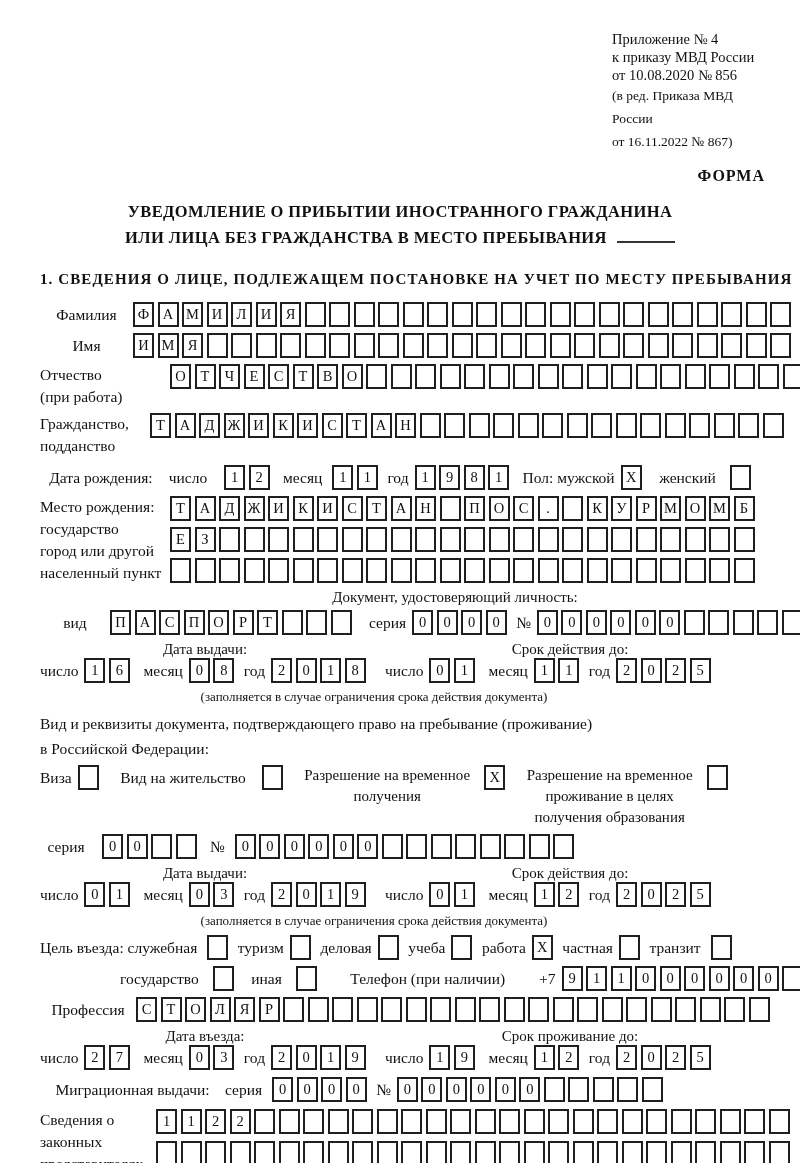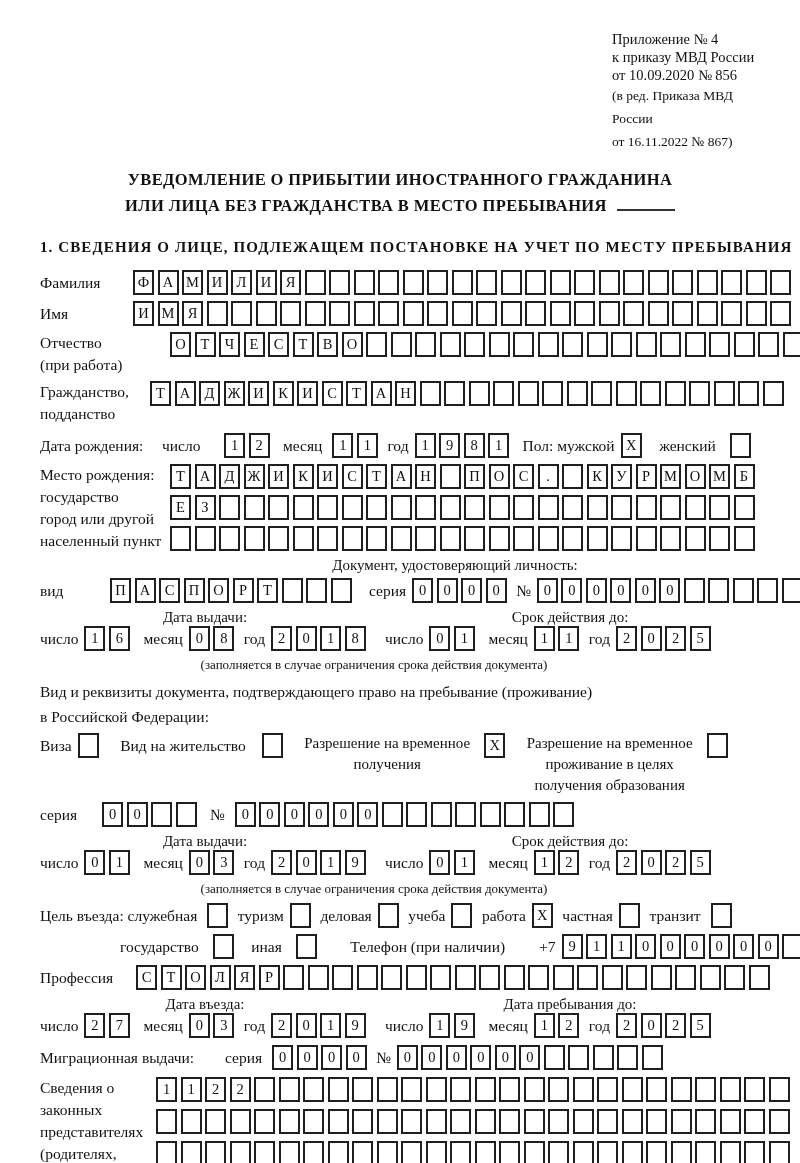--- a/index.html
+++ b/index.html
@@ -42,21 +42,21 @@
     margin-left: 10px;
     vertical-align: baseline;
   }
   .sec-heading {
     font-weight: bold;
     font-size: 15px;
     letter-spacing: 1.1px;
     margin: 20px 0 14px 40px;
   }
   .frow { display:flex; align-items:flex-start; margin:0 0 5px 40px; }
-  .lbl { font-size:15.5px; flex:none; line-height:26px; }
+  .lbl { font-size:15.5px; flex:none; line-height:26px;text-align:center; }
   .lbl2 { font-size:15.5px; flex:none; line-height:22px; }
   .cells { display:inline-flex; flex:none; }
   .cell {
     flex:none;
     width:21px; height:25px;
     border:2px solid #1f1f1f;
     margin-right:3.5px;
     display:inline-flex; align-items:center; justify-content:center;
     font-size:14.5px;
     background:#fff;
@@ -79,27 +79,28 @@
   [data-interactable="true"] { cursor: pointer; }
 </style>
 </head>
 <body>
 
 <div class="page" data-interactable="false">
 
   <div class="apx" data-interactable="false">
     <div data-interactable="false">Приложение № 4</div>
     <div data-interactable="false">к приказу МВД России</div>
-    <div data-interactable="false">от 10.09.2020 № 856</div>
+    <div data-interactable="false">от 10.08.2020 № 856</div>
     <span class="amend" data-interactable="false">
       <span style="display:block" data-interactable="false">(в ред. Приказа МВД России</span>
       <span style="display:block" data-interactable="false">от 16.11.2022 № 867)</span>
     </span>
   </div>
 
+  <div class="forma" data-interactable="false">ФОРМА</div>
 
   <div class="title" data-interactable="false">
     <div data-interactable="false">УВЕДОМЛЕНИЕ О ПРИБЫТИИ ИНОСТРАННОГО ГРАЖДАНИНА</div>
     <div data-interactable="false">
       <span data-interactable="false">ИЛИ ЛИЦА БЕЗ ГРАЖДАНСТВА В МЕСТО ПРЕБЫВАНИЯ</span><span class="title-blank" data-interactable="false"></span>
     </div>
   </div>
 
   <div class="sec-heading" data-interactable="false">1. СВЕДЕНИЯ О ЛИЦЕ, ПОДЛЕЖАЩЕМ ПОСТАНОВКЕ НА УЧЕТ ПО МЕСТУ ПРЕБЫВАНИЯ</div>
 
@@ -691,21 +692,21 @@
         <span class="cell" data-interactable="true">&nbsp;</span>
         <span class="cell" data-interactable="true">&nbsp;</span>
         <span class="cell" data-interactable="true">&nbsp;</span>
         <span class="cell" data-interactable="true">&nbsp;</span>
         <span class="cell" data-interactable="true">&nbsp;</span>
       </span>
   </div>
 
   <div class="hdr-pair" data-interactable="false">
     <span class="h-left" data-interactable="false">Дата въезда:</span>
-    <span class="h-right" data-interactable="false">Дата пребывания до:</span>
+    <span class="h-right" data-interactable="false">Срок проживание до:</span>
   </div>
   <div class="frow" data-interactable="false">
     <span style="display:flex;width:345px;flex:none" data-interactable="false">
       <span class="lbl" data-interactable="false">число</span>
         <span class="gap6"></span>
       <span class="cells" data-interactable="false">
           <span class="cell" data-interactable="true">2</span>
           <span class="cell" data-interactable="true">7</span>
         </span>
         <span class="gap10"></span>

